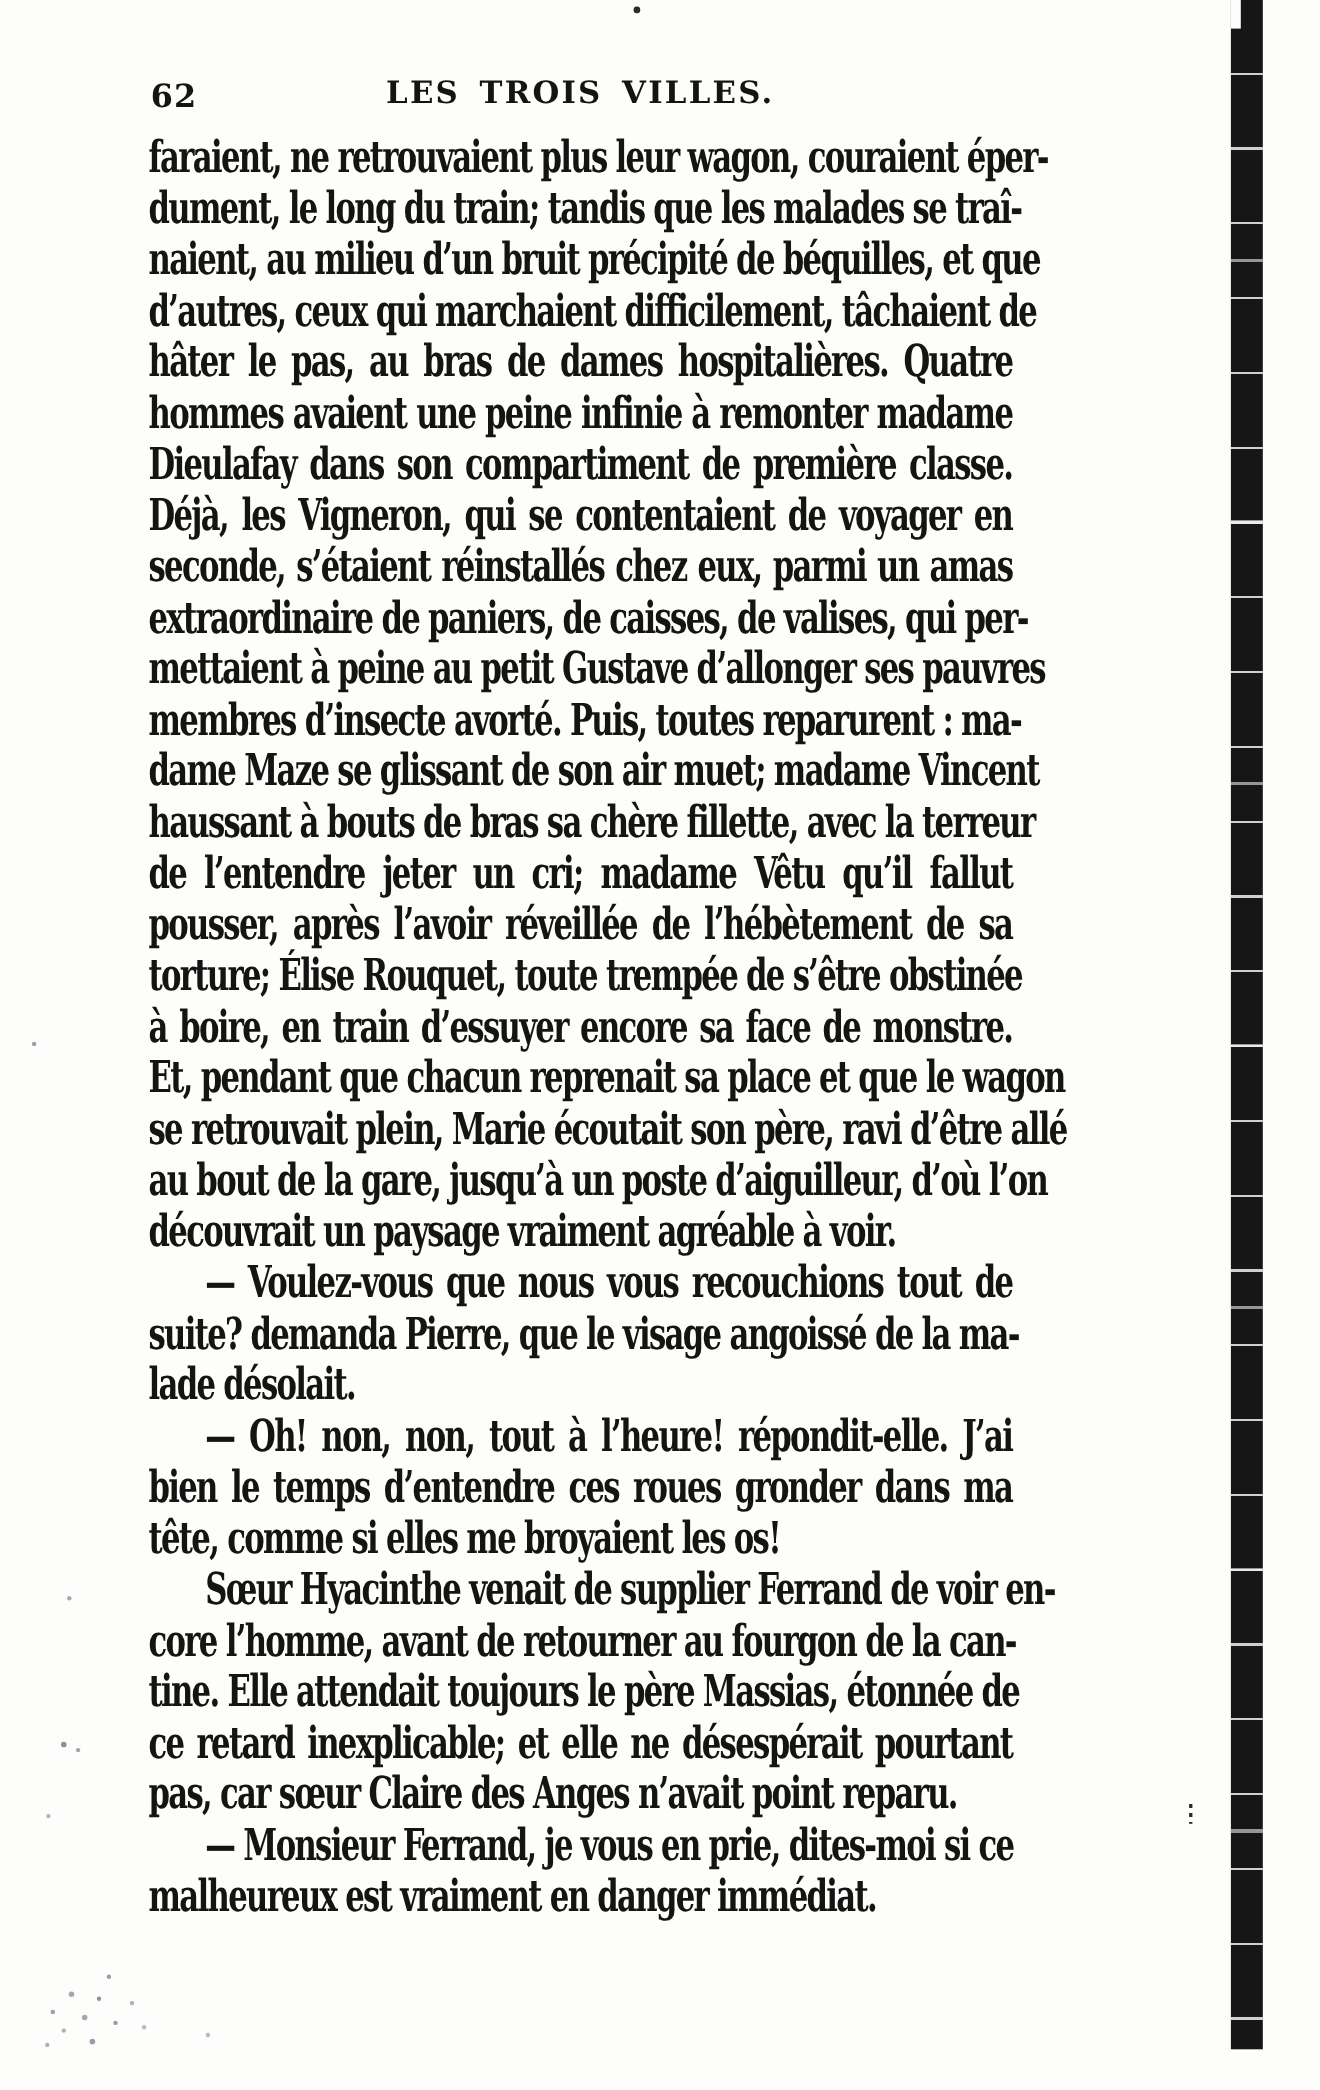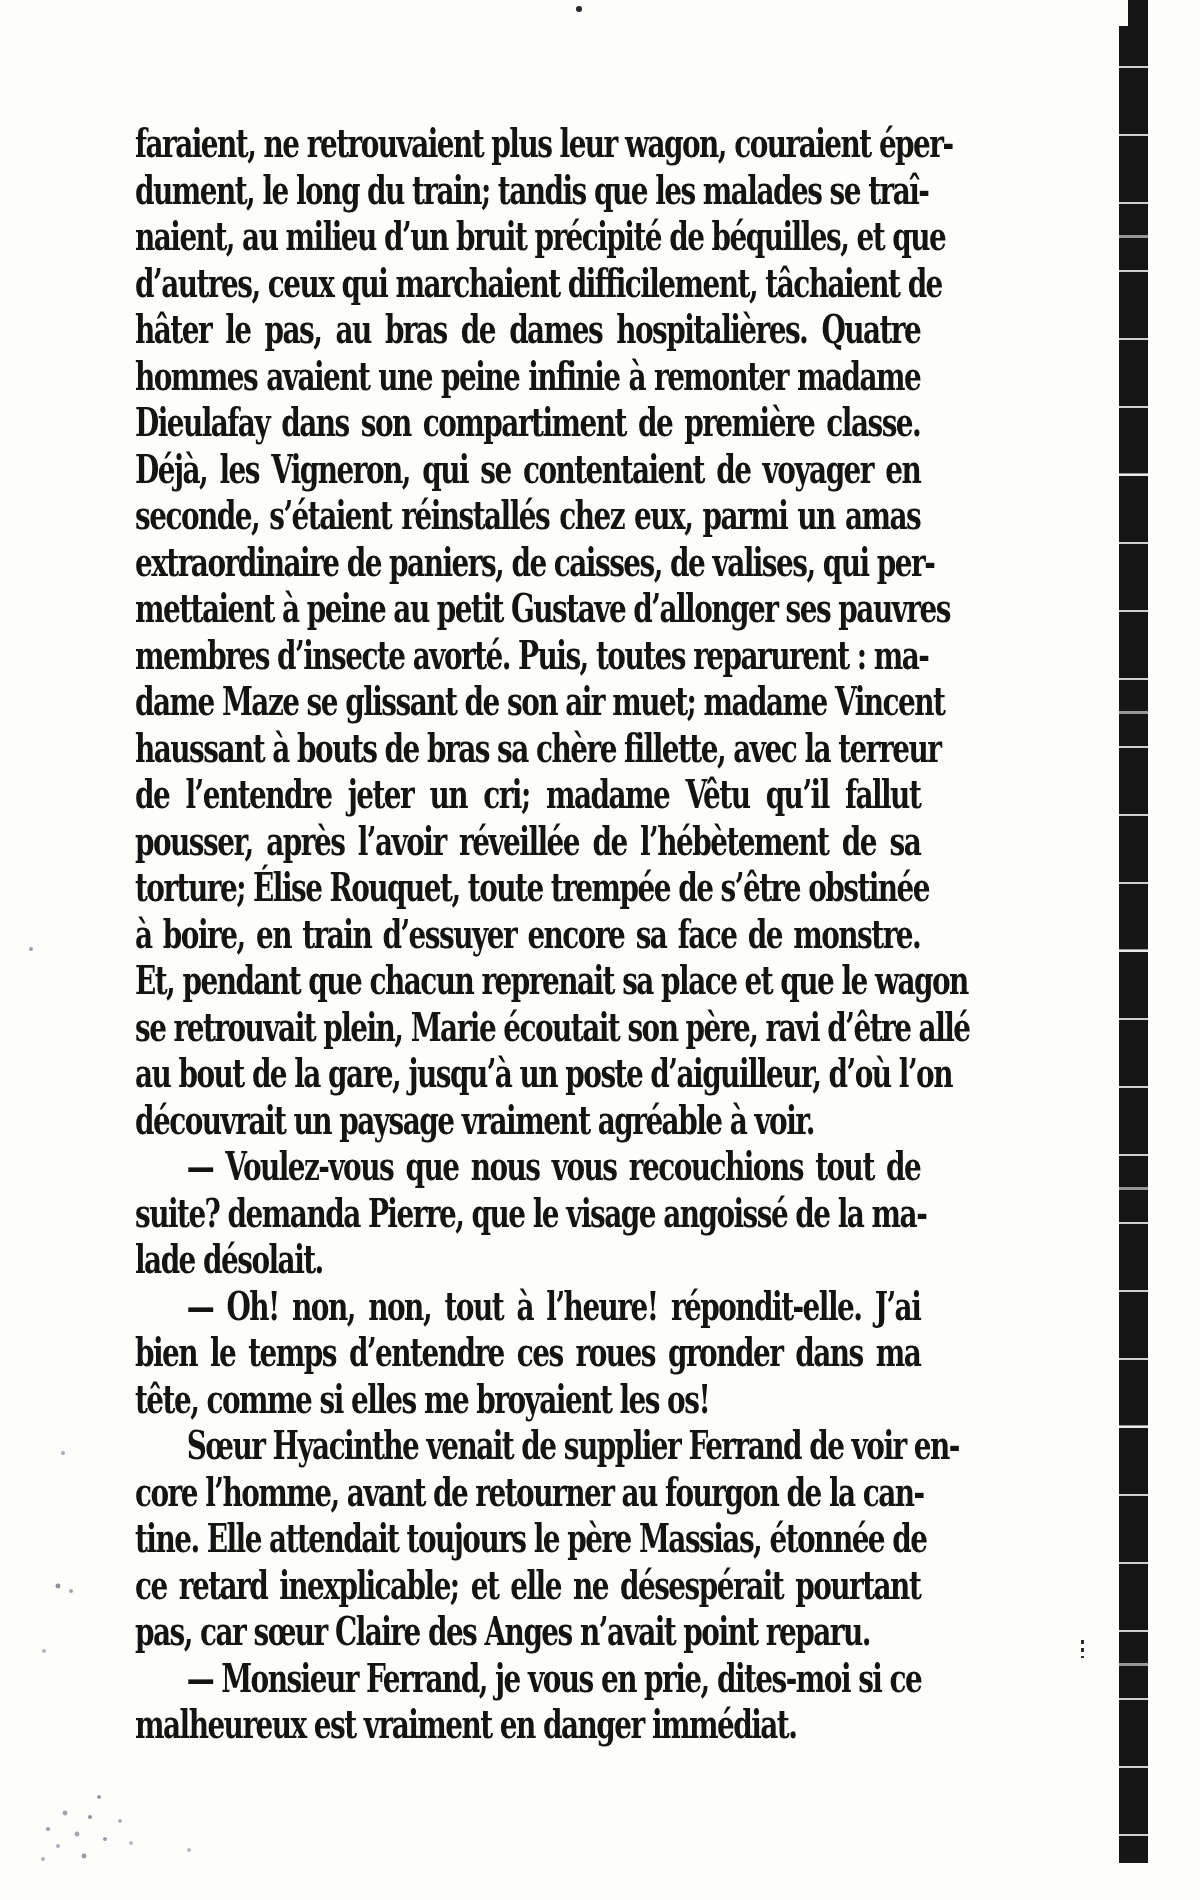--- a/index.html
+++ b/index.html
@@ -81,20 +81,24 @@
   
   .mark{
     position:absolute;left:1081px;top:1640px;width:3px;height:18px;
     background:repeating-linear-gradient(180deg,#2a2a2a 0 4px,transparent 4px 8px);
   }
 </style>
 </head>
 <body>
 
 <div class="page">
+  <div class="header">
+    <span class="pagenum">62</span>
+    <span class="title">LES TROIS VILLES.</span>
+  </div>
 
   <div class="textblock">
       <div class="line">faraient, ne retrouvaient plus leur wagon, couraient éper-</div>
       <div class="line">dument, le long du train; tandis que les malades se traî-</div>
       <div class="line">naient, au milieu d’un bruit précipité de béquilles, et que</div>
       <div class="line">d’autres, ceux qui marchaient difficilement, tâchaient de</div>
       <div class="line">hâter le pas, au bras de dames hospitalières. Quatre</div>
       <div class="line">hommes avaient une peine infinie à remonter madame</div>
       <div class="line">Dieulafay dans son compartiment de première classe.</div>
       <div class="line">Déjà, les Vigneron, qui se contentaient de voyager en</div>

